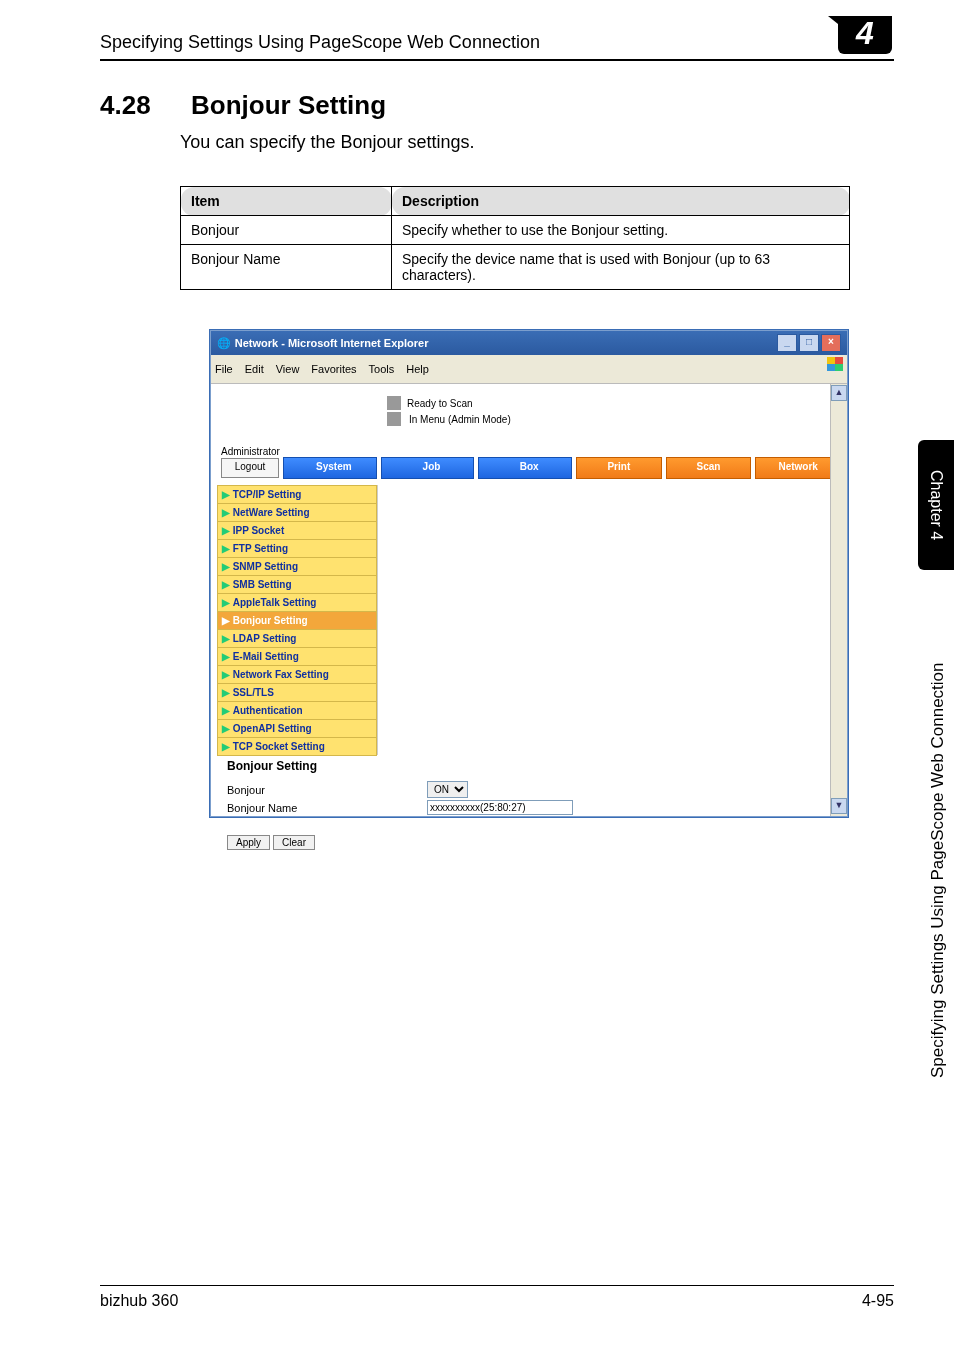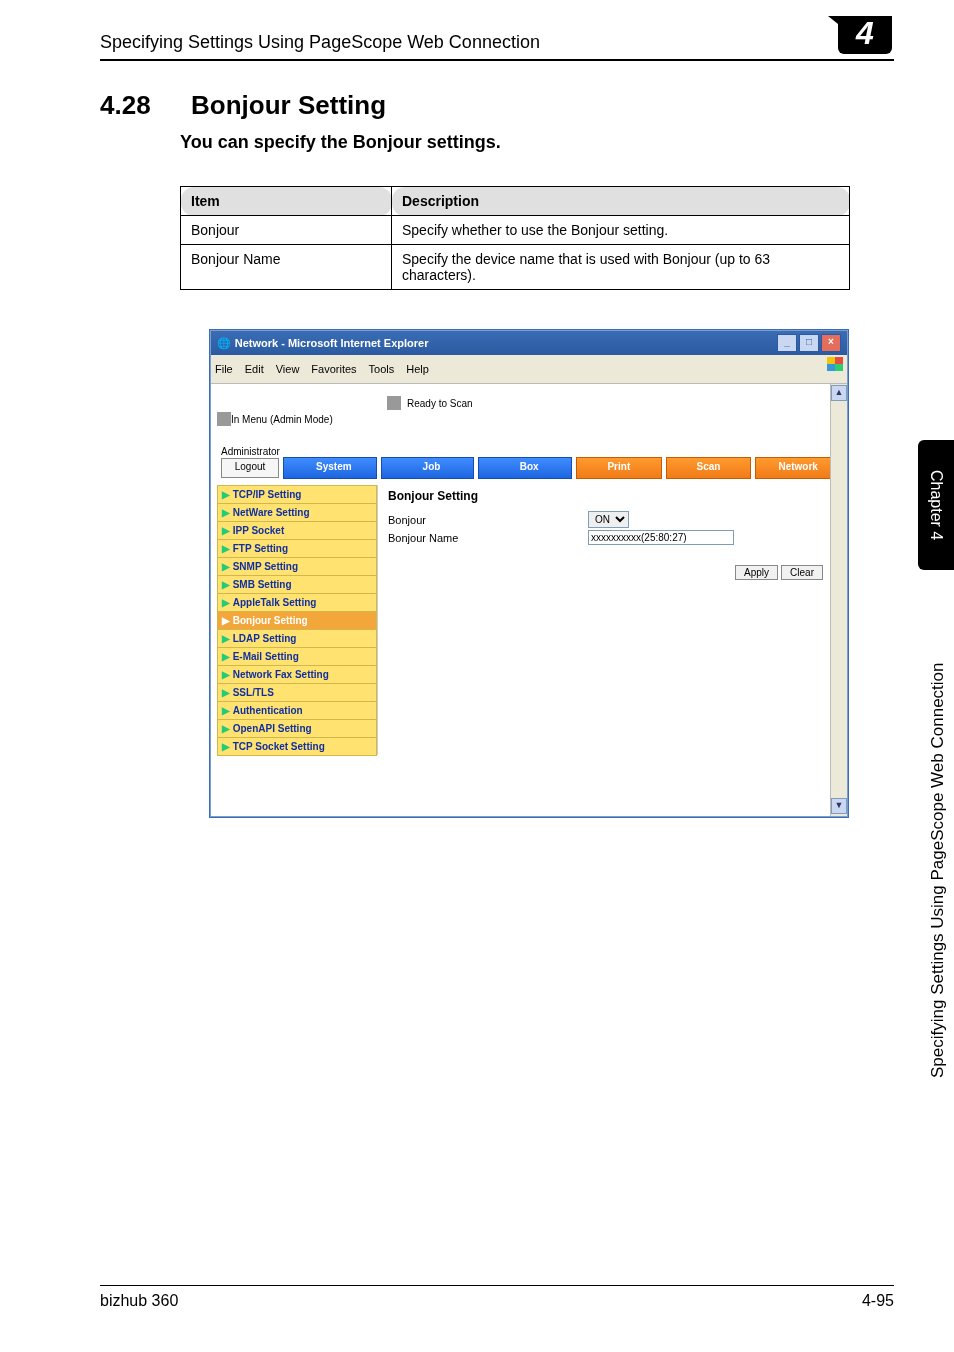--- a/index.html
+++ b/index.html
@@ -63,21 +63,20 @@
   }
   .section-title {
     font-size: 26px;
     font-weight: bold;
   }
   .intro-text {
     position: absolute;
     top: 132px;
     left: 180px;
     font-size: 18px;
-    font-weight: bold;
   }
   .item-table {
     position: absolute;
     top: 186px;
     left: 180px;
     width: 670px;
     border-collapse: collapse;
     font-size: 14px;
   }
   .item-table th, .item-table td {
@@ -152,40 +151,40 @@
   }
   .status-row {
     display:flex; align-items:center; gap:6px;
     margin-left:170px;
     margin-top:6px;
     font-size:10px;
   }
   .printer-icon{
     width:14px;height:14px; background:#999; display:inline-block;
   }
-  .status-row2 { margin-top:2px; display:flex; align-items:center; gap:0; font-size:10px;}
+  .status-row2 { margin-top:2px; margin-left:170px; display:flex; align-items:center; gap:8px; font-size:10px;}
   .admin-label{ margin-top:20px; margin-left:4px; font-size:10px;}
   .tabrow {
     display:flex; gap:4px; margin-left:4px; align-items:center;
   }
   .logout-btn {
     width:56px; height:18px; border:1px solid #888; background:#f6f6f6;
     font-size:10px; text-align:center; line-height:16px;
   }
   .navtab {
     flex:1; height:20px;
     background: linear-gradient(#ff9a2e,#f17b18);
     border:1px solid #c45d00;
     color:#fff; font-weight:bold;
     text-align:center; line-height:18px;
     font-size:10px;
   }
   .navtab.blue { background: linear-gradient(#3f8cff,#1e66e0); border-color:#144fb0;padding-left:8px;}
   .split {
-    display:flex; margin-top:6px; gap:0;
+    display:flex; margin-top:6px; gap:0;flex-direction:column;
   }
   .sidebar {
     width:160px;
     border-right:1px solid #ccc;
   }
   .side-item {
     background:#ffe26f;
     border:1px solid #d4b74a;
     padding:3px 4px;
     font-size:10px;
@@ -197,21 +196,21 @@
   .side-item .tri{ color:#2c7; margin-right:3px;}
   .side-item.selected .tri{ color:#fff;}
   .main-pane { flex:1; padding:4px 10px; font-size:11px;}
   .main-pane h4 { margin:0 0 8px 0; font-size:12px; font-weight:bold;}
   .formrow { display:flex; align-items:center; margin:2px 0; }
   .formrow .lbl{ width:200px;}
   .formrow select, .formrow input[type=text]{
     border:1px solid #7f9db9; font-size:10px; padding:1px 2px;
   }
   .formrow input[type=text]{ width:140px;}
-  .btn-row { margin-top:20px; text-align:right; padding-right:8px;}
+  .btn-row { margin-top:20px; text-align:left; padding-right:8px;}
   .small-btn {
     border:1px solid #888; background:#f1f1f1; padding:1px 8px;
     font-size:10px; display:inline-block;
   }
   .scroll-v {
     position:absolute; right:0; top:0; bottom:0; width:16px; background:#ece9d8;
     border-left:1px solid #bbb;
   }
   .scroll-arrow{ width:14px;height:14px; background:#c9d8f0; margin:1px auto; border:1px solid #7f9db9; font-size:9px; text-align:center; line-height:12px; color:#336;}
   .scroll-arrow.bot{ position:absolute; bottom:1px; left:0;}

